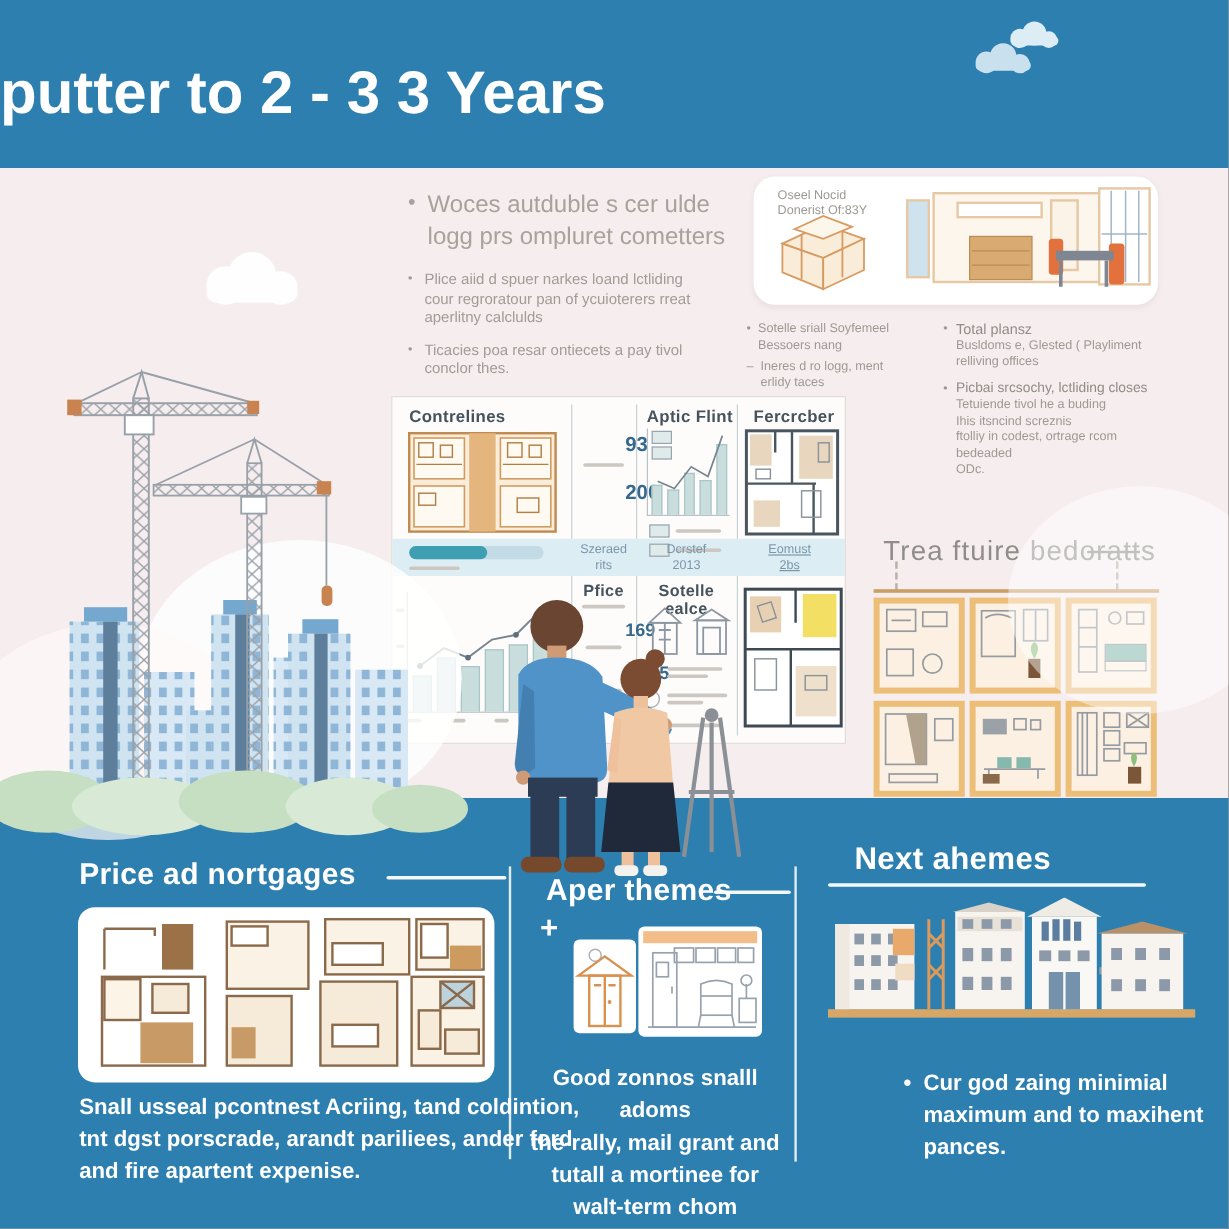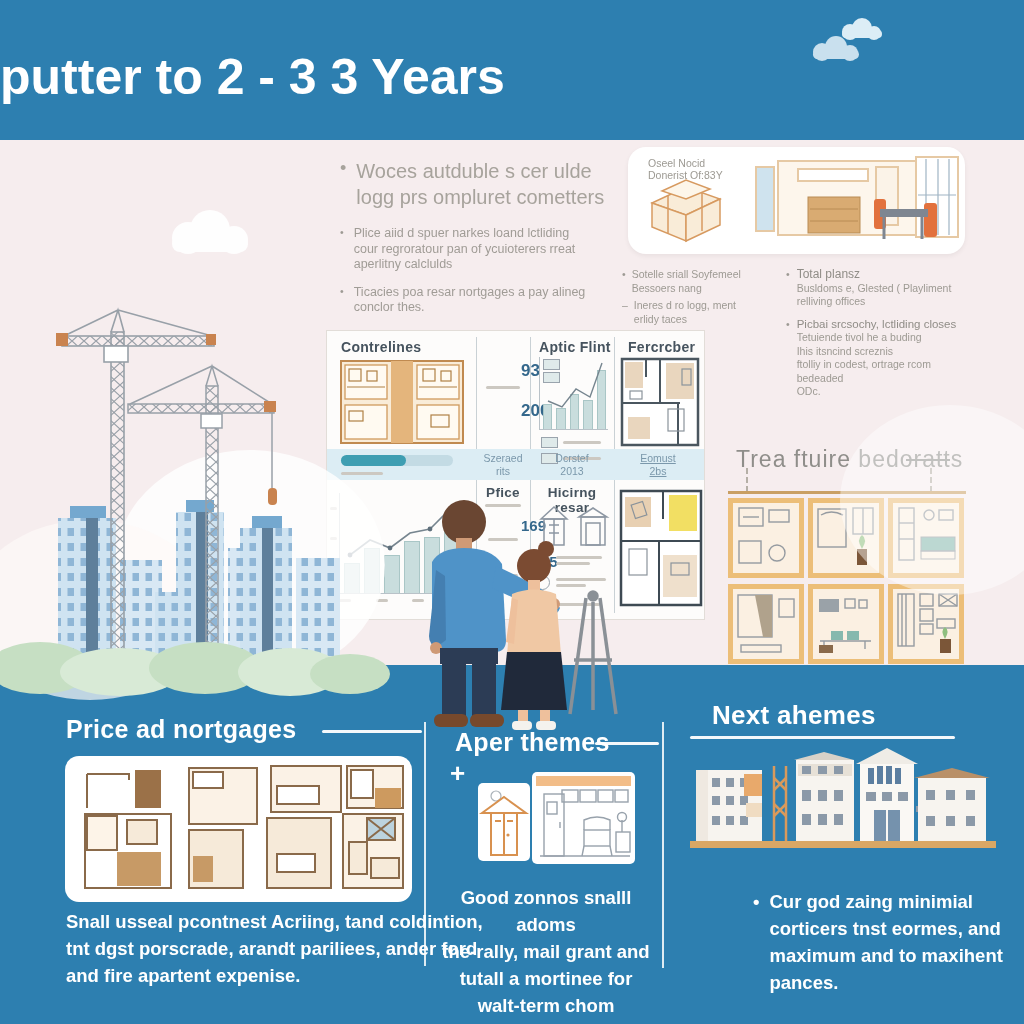--- a/index.html
+++ b/index.html
@@ -64,21 +64,21 @@
       <span class="note">•</span>
       <div class="mut-sm">
         <div>Plice aiid d spuer narkes loand lctliding</div>
         <div>cour regroratour pan of ycuioterers rreat</div>
         <div>aperlitny calclulds</div>
       </div>
     </div>
     <div style="display:flex;gap:10px;margin-top:12px;">
       <span class="note">•</span>
       <div class="mut-sm">
-        <div>Ticacies poa resar nortgages a pay alineg</div>
+        <div>Ticacies poa resar ontiecets a pay tivol</div>
         <div>conclor thes.</div>
       </div>
     </div>
   </div>
 
   <div class="abs card" style="left:628px;top:147px;width:337px;height:107px;border-radius:18px;box-shadow:0 2px 5px rgba(0,0,0,.06);">
     <div class="abs note" style="left:20px;top:10px;line-height:12px;">
       <div>Oseel Nocid</div>
       <div>Donerist Of:83Y</div>
     </div>
@@ -259,21 +259,21 @@
         </div>
       <div style="display:flex;gap:5px;align-items:center;margin-top:5px;">
           <div class="legbox"></div>
           <div class="scrib" style="width:38px;"></div>
         </div>
     </div>
     <div class="abs bandlbl" style="left:203px;top:121px;width:84px;">
       <div>Dcrstef</div>
         <div>2013</div>
     </div>
-    <div class="abs th" style="left:203px;width:84px;top:154px;text-align:center;font-size:13.5px;">Hicirng resar</div>
+    <div class="abs th" style="left:203px;width:84px;top:154px;text-align:center;font-size:13.5px;">Sotelle ealce</div>
     <svg class="abs" style="left:210px;top:172px;" width="74" height="44" viewBox="0 0 74 44">
       <g fill="none" stroke="#8d97a3" stroke-width="1.5">
         <polygon points="4,16 17,4 30,16"></polygon>
           <rect x="7" y="16" width="20" height="26"></rect>
         <line x1="12" y1="22" x2="22" y2="22"></line>
           <line x1="12" y1="30" x2="22" y2="30"></line>
           <line x1="17" y1="16" x2="17" y2="42"></line>
         <polygon points="42,14 56,5 70,14"></polygon>
           <rect x="44" y="14" width="24" height="28"></rect>
         <rect x="49" y="20" width="14" height="22"></rect>
@@ -704,19 +704,18 @@
         <rect x="278" y="42" width="9" height="10"></rect>
       <rect x="238" y="68" width="9" height="10"></rect>
         <rect x="258" y="68" width="9" height="10"></rect>
         <rect x="278" y="68" width="9" height="10"></rect>
     </g>
   </svg>
   <div class="abs" style="left:753px;top:888px;display:flex;gap:10px;">
     <span class="fpar">•</span>
     <div class="fpar">
       <div>Cur god zaing minimial</div>
-      <div>corticers tnst eormes, and</div>
       <div>maximum and to maxihent</div>
       <div>pances.</div>
     </div>
   </div>
 
 </div>
 
 </body></html>

